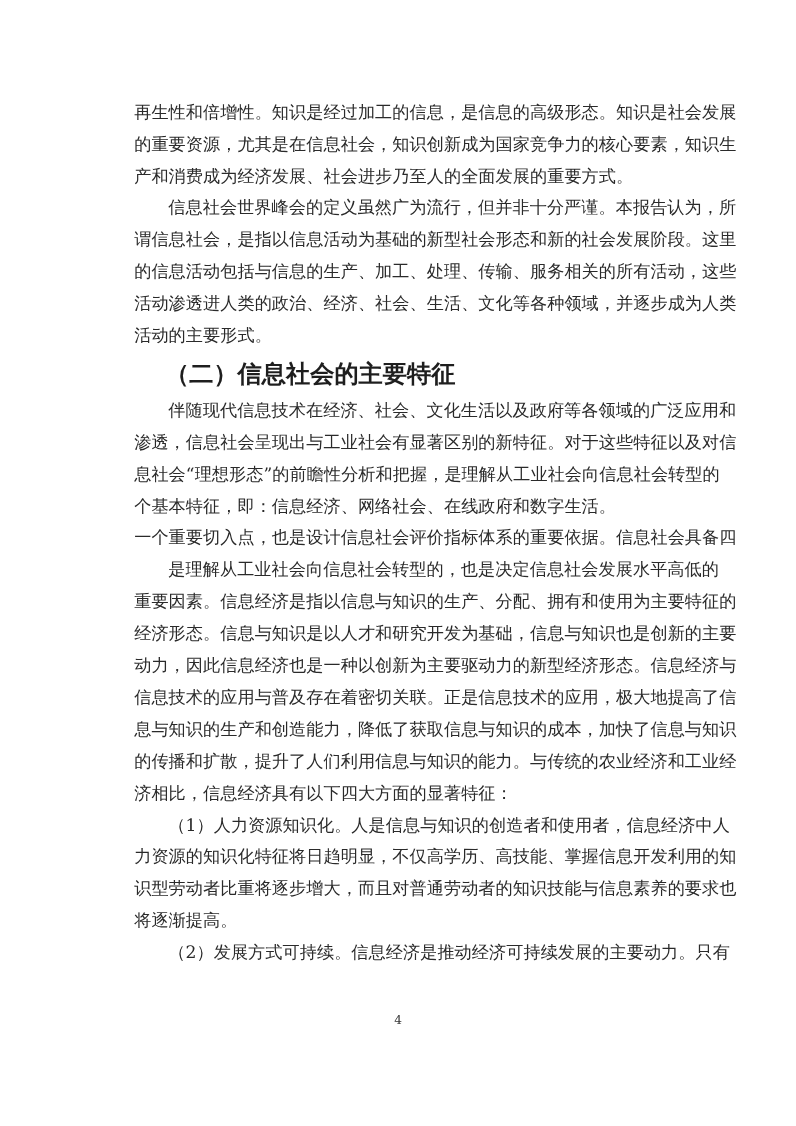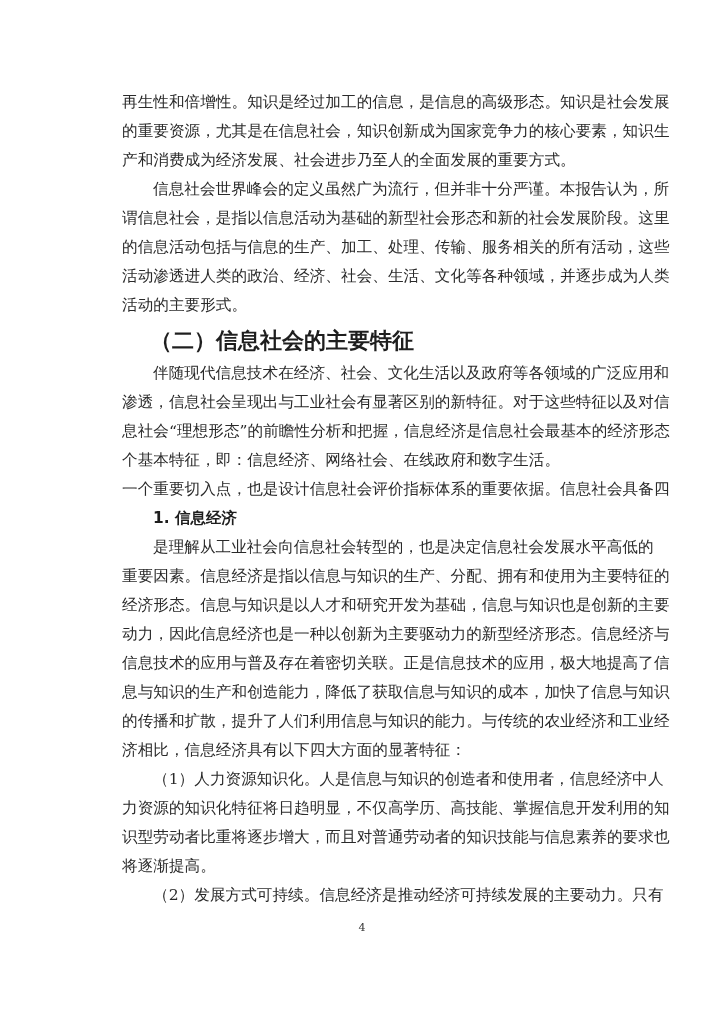--- a/index.html
+++ b/index.html
@@ -46,26 +46,25 @@
     <div class="line justify">的信息活动包括与信息的生产、加工、处理、传输、服务相关的所有活动，这些</div>
     <div class="line justify">活动渗透进人类的政治、经济、社会、生活、文化等各种领域，并逐步成为人类</div>
     <div class="line">活动的主要形式。</div>
   </div>
 
   <div class="heading2">（二）信息社会的主要特征</div>
 
   <div>
     <div class="line justify indent">伴随现代信息技术在经济、社会、文化生活以及政府等各领域的广泛应用和</div>
     <div class="line justify">渗透，信息社会呈现出与工业社会有显著区别的新特征。对于这些特征以及对信</div>
-    <div class="line justify">息社会“理想形态”的前瞻性分析和把握，信息经济是信息社会最基本的经济形态</div>
+    <div class="line justify">息社会“理想形态”的前瞻性分析和把握，是理解从工业社会向信息社会转型的</div>
     <div class="line">个基本特征，即：信息经济、网络社会、在线政府和数字生活。</div>
     <div class="line justify">一个重要切入点，也是设计信息社会评价指标体系的重要依据。信息社会具备四</div>
   </div>
 
-  <div class="line heading3">1. 信息经济</div>
 
   <div>
     <div class="line justify indent">是理解从工业社会向信息社会转型的，也是决定信息社会发展水平高低的</div>
     <div class="line justify">重要因素。信息经济是指以信息与知识的生产、分配、拥有和使用为主要特征的</div>
     <div class="line justify">经济形态。信息与知识是以人才和研究开发为基础，信息与知识也是创新的主要</div>
     <div class="line justify">动力，因此信息经济也是一种以创新为主要驱动力的新型经济形态。信息经济与</div>
     <div class="line justify">信息技术的应用与普及存在着密切关联。正是信息技术的应用，极大地提高了信</div>
     <div class="line justify">息与知识的生产和创造能力，降低了获取信息与知识的成本，加快了信息与知识</div>
     <div class="line justify">的传播和扩散，提升了人们利用信息与知识的能力。与传统的农业经济和工业经</div>
     <div class="line">济相比，信息经济具有以下四大方面的显著特征：</div>

